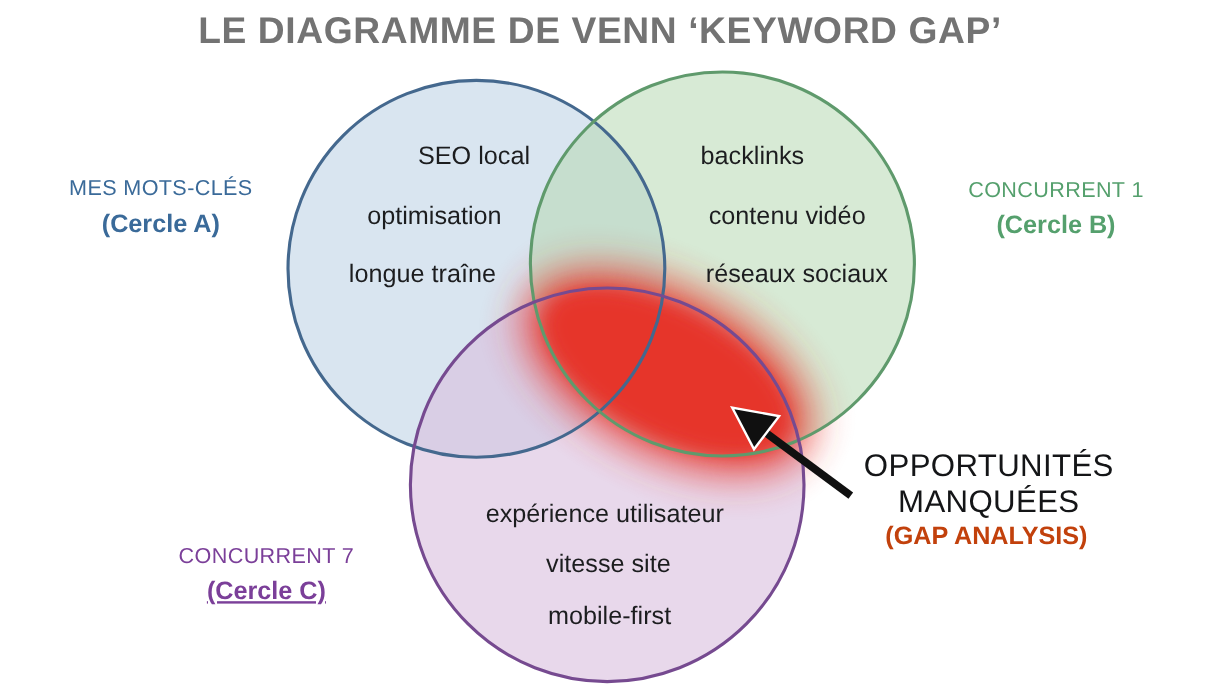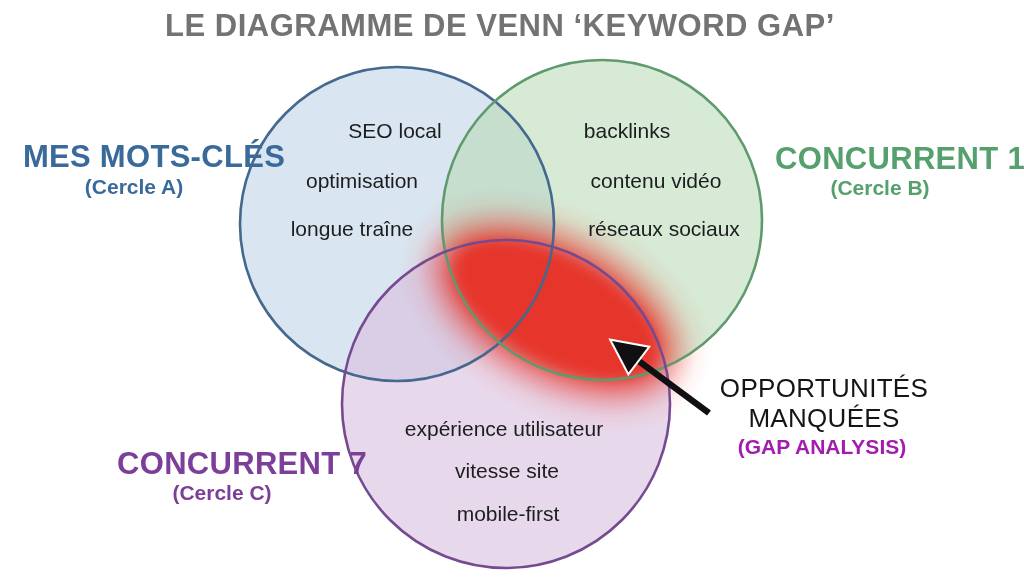--- a/index.html
+++ b/index.html
@@ -20,26 +20,26 @@
   .strokeA{stroke:var(--circle-a-stroke);}
   .strokeB{stroke:var(--circle-b-stroke);}
   .strokeC{stroke:var(--circle-c-stroke);}
   .outline{fill:none; stroke-width:2.6;}
   .red{fill:var(--gap-red);}
   .shaft{stroke:#101010; stroke-width:6.5;}
   .head{fill:#101010; stroke:#ffffff; stroke-width:4; paint-order:stroke; stroke-linejoin:miter;}
 
   .txt{position:absolute; transform:translate(-50%,-50%); white-space:nowrap; color:var(--text-dark);}
   .page-title{left:500px; top:26px; font-size:31px; font-weight:700; letter-spacing:.5px; color:#737373;}
-  .set-label{font-weight:700; font-size:31px; letter-spacing:.3px;margin-left:20px;}
+  .set-label{font-weight:400; font-size:18px; letter-spacing:.3px;}
   .set-sublabel{font-weight:700; font-size:21px;}
   .blue{color:var(--accent-blue);} .green{color:var(--accent-green);} .purple{color:var(--accent-purple);}
   .item{font-size:21px; font-weight:400; color:#1c1d1f;}
   .gap-line{font-weight:400; font-size:26px; color:#141517; letter-spacing:.3px;}
-  .gap-sub{font-weight:700; font-size:21px; color:#a21caf;}
+  .gap-sub{font-weight:700; font-size:21px; color:#c2410c;}
 </style>
 </head>
 <body>
 
 <div class="stage">
 
   <svg class="venn-svg" width="1024" height="582" viewBox="0 0 1024 582" aria-hidden="true">
     <defs>
       <filter id="blurBig" x="-60%" y="-60%" width="220%" height="220%">
         <feGaussianBlur stdDeviation="16"></feGaussianBlur>
@@ -74,21 +74,21 @@
 
   <div class="txt page-title">LE DIAGRAMME DE VENN ‘KEYWORD GAP’</div>
 
   <div class="txt set-label blue" style="left:134px; top:157px;">MES MOTS-CLÉS</div>
   <div class="txt set-sublabel blue" style="left:134px; top:187px;">(Cercle A)</div>
 
   <div class="txt set-label green" style="left:880px; top:159px;">CONCURRENT 1</div>
   <div class="txt set-sublabel green" style="left:880px; top:188px;">(Cercle B)</div>
 
   <div class="txt set-label purple" style="left:222px; top:464px;">CONCURRENT 7</div>
-  <div class="txt set-sublabel purple" style="left:222px; top:493px;">(Cercle C)</div>
+  <div class="txt set-sublabel purple" style="left:222px; top:493px;text-decoration:underline;">(Cercle C)</div>
 
   <div class="txt item" style="left:395px; top:131px;">SEO local</div>
   <div class="txt item" style="left:352px; top:229px;">longue traîne</div>
   <div class="txt item" style="left:362px; top:181px;">optimisation</div>
 
   <div class="txt item" style="left:627px; top:131px;">backlinks</div>
   <div class="txt item" style="left:656px; top:181px;">contenu vidéo</div>
   <div class="txt item" style="left:664px; top:229px;">réseaux sociaux</div>
 
   <div class="txt item" style="left:504px; top:429px;">expérience utilisateur</div>

